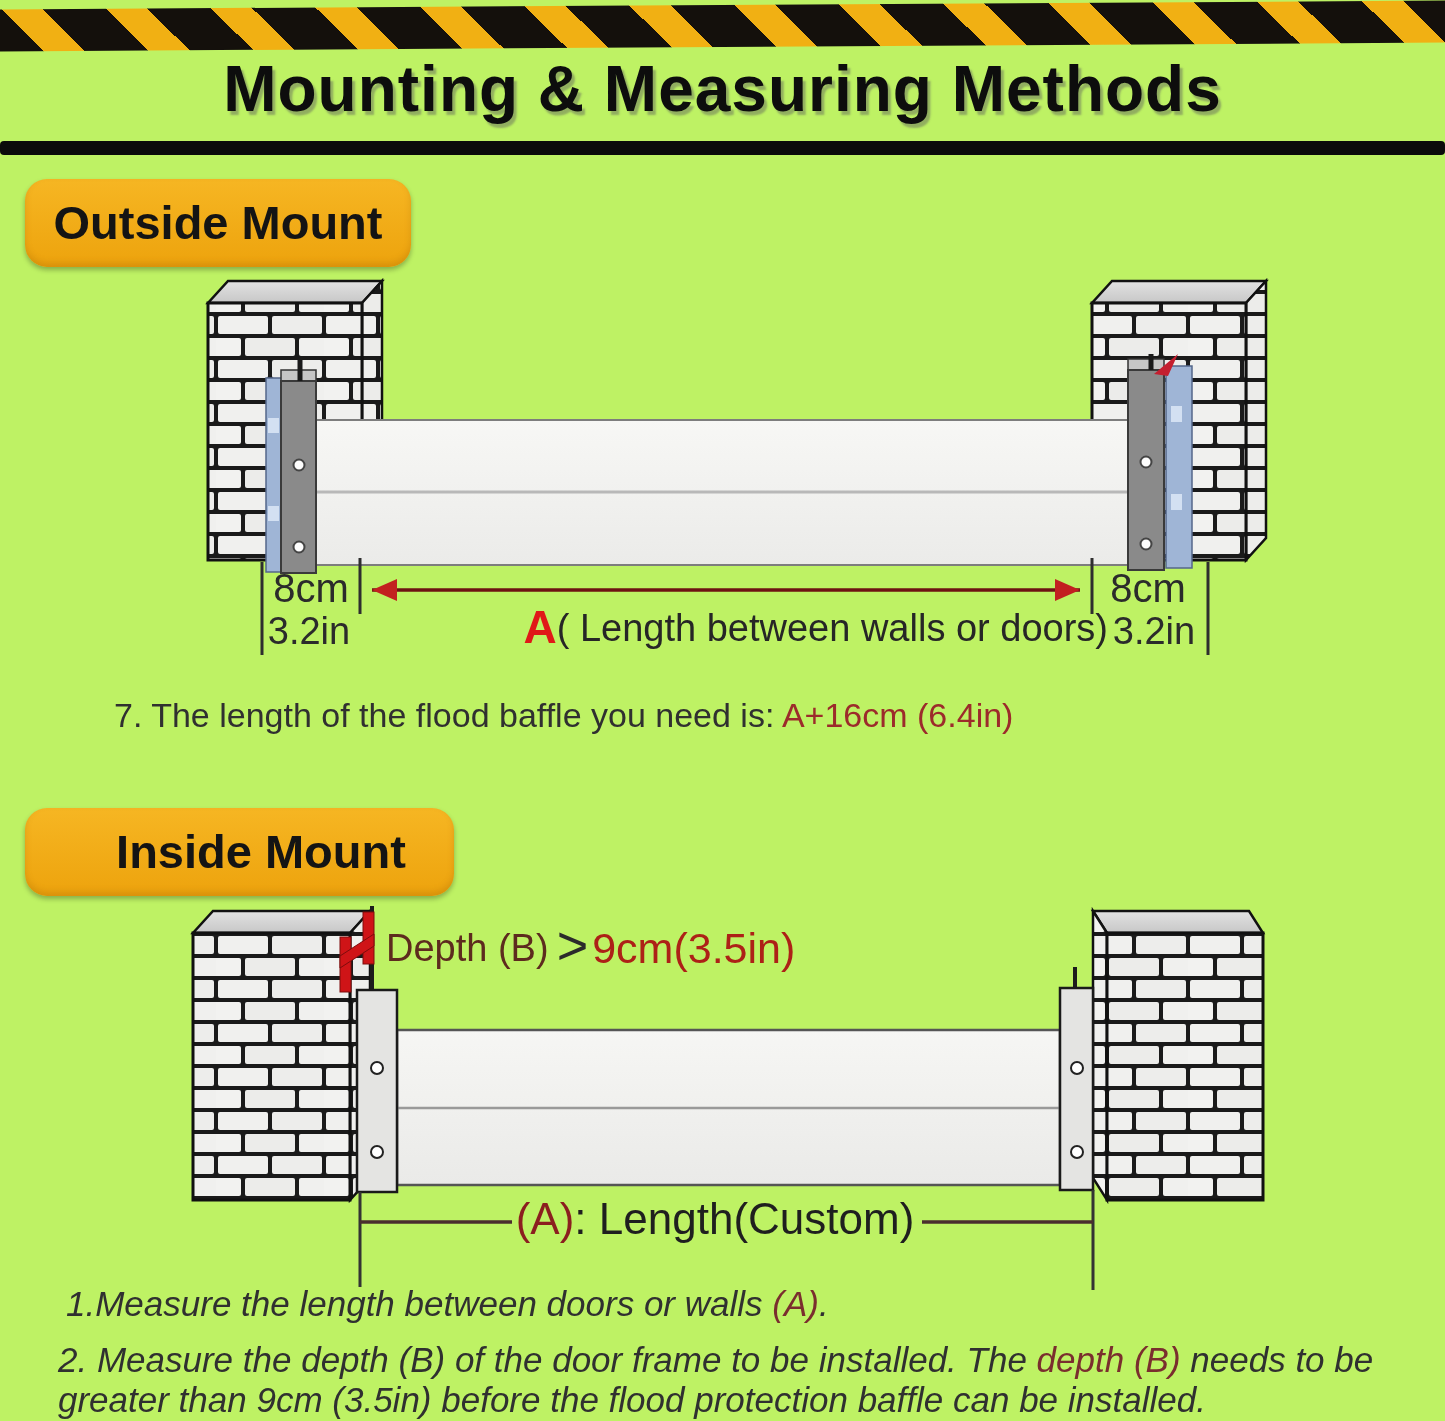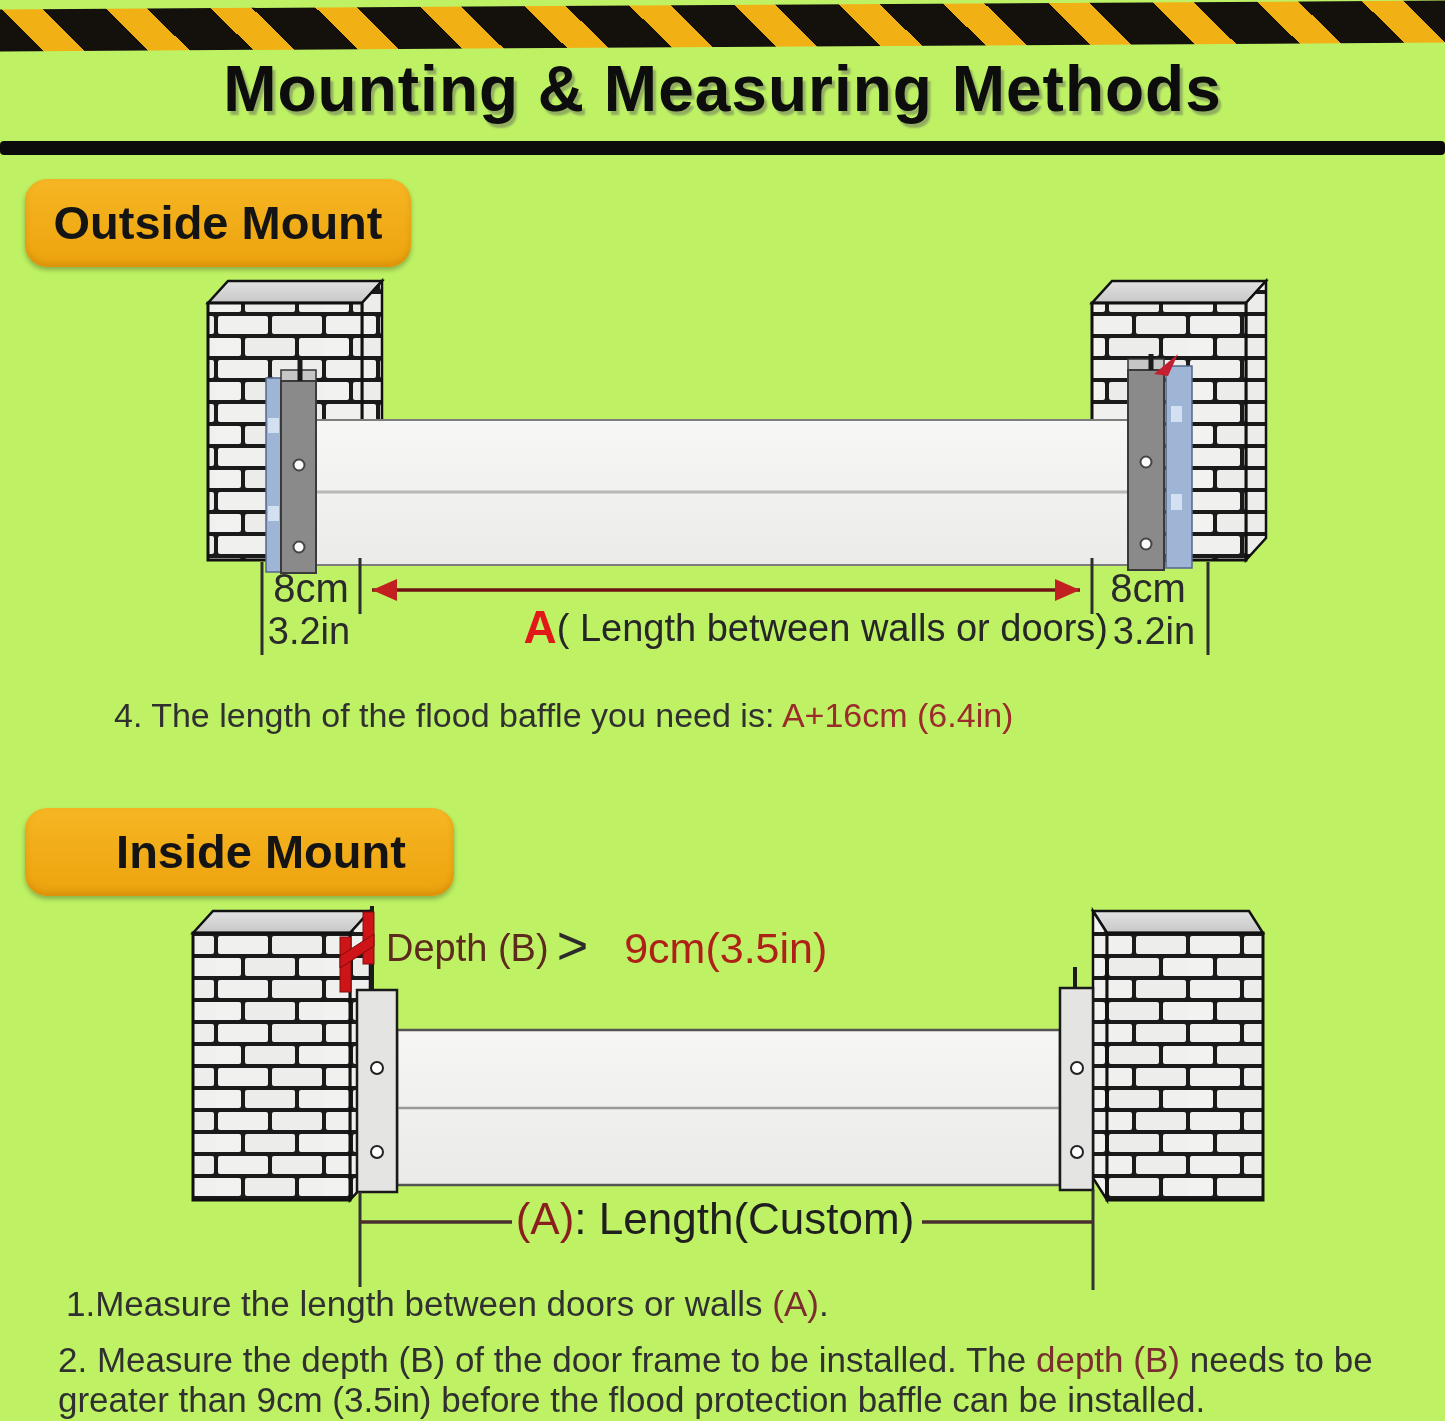--- a/index.html
+++ b/index.html
@@ -39,26 +39,26 @@
   .o-a-label .red-a{font-size:46px;font-weight:bold;color:#e01818;vertical-align:-2px;}
 
   .steps{position:absolute;font-size:34px;color:#303030;}
   .steps-outside{left:114px;top:690px;line-height:50px;}
   .hl-maroon{color:#7a2e2e;}
   .hl-red{color:#9c2b2b;}
 
   .i-depth{left:386px;top:914px;display:flex;align-items:center;white-space:nowrap;}
   .i-depth .d1{font-size:38px;color:#5d2b1e;}
   .i-depth .d2{font-size:54px;color:#2b2b2b;margin:0 4px 6px 8px;}
-  .i-depth .d3{font-size:43px;color:#ad2117;margin-left:32px;}
+  .i-depth .d3{font-size:43px;color:#ad2117;}
 
   .i-length{left:500px;top:1194px;width:430px;text-align:center;font-size:44px;color:#1f1f1f;}
   .i-length .la{color:#8b1f1f;}
 
-  .steps-inside{left:58px;top:1284px;width:1352px;font-size:35px;line-height:40px;}
+  .steps-inside{left:58px;top:1284px;width:1352px;font-size:35px;line-height:40px;font-style:italic;}
   .steps-inside .p1{margin:0 0 16px 8px;}
   .steps-inside .p2{margin:0;}
 </style>
 </head>
 <body>
 
 <div class="page">
 
   <div class="caution-stripe"></div>
   <h1 class="title">Mounting &amp; Measuring Methods</h1>
@@ -143,21 +143,21 @@
 
   <div class="ov o-left-cm">8cm</div>
   <div class="ov o-left-in">3.2in</div>
   <div class="ov o-right-cm">8cm</div>
   <div class="ov o-right-in">3.2in</div>
   <div class="ov o-a-label">
     <span class="red-a">A</span><span>( Length between walls or doors)</span>
   </div>
 
   <div class="steps steps-outside">
-    <div><span>4. The length of the flood baffle you need is: </span><span class="hl-red">A+16cm (6.4in)</span></div>
+    <div><span>7. The length of the flood baffle you need is: </span><span class="hl-red">A+16cm (6.4in)</span></div>
   </div>
 
   <div class="badge inside">Inside Mount</div>
 
   <svg id="inside-svg" width="1445" height="420" viewBox="0 0 1445 420">
     <defs>
       <pattern id="bricks2" width="108" height="44" patternUnits="userSpaceOnUse">
         <rect width="108" height="44" fill="#1a1a1a"></rect>
         <rect x="2" y="2" width="50" height="18" rx="2" fill="#f0f0ee"></rect>
         <rect x="56" y="2" width="50" height="18" rx="2" fill="#ededeb"></rect>

